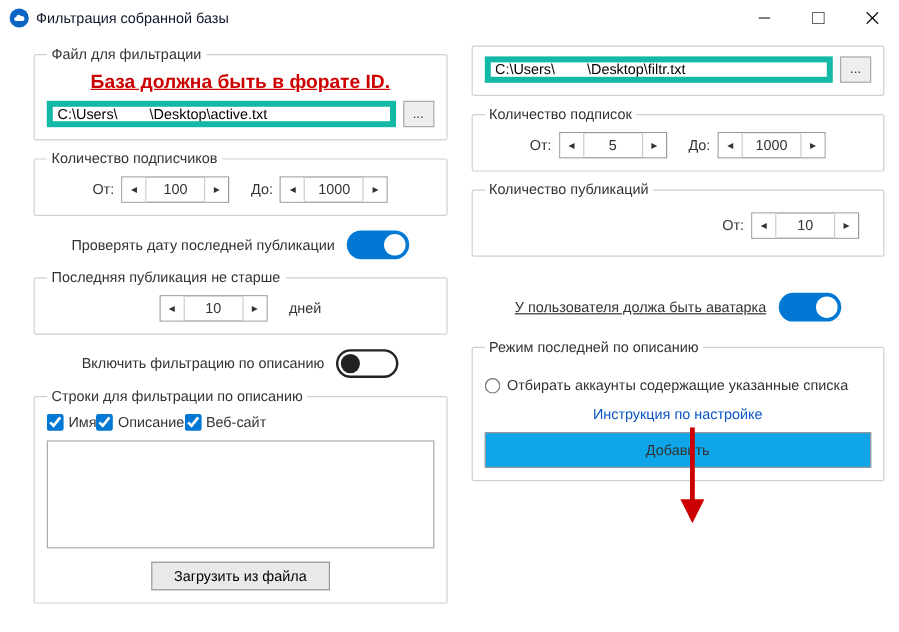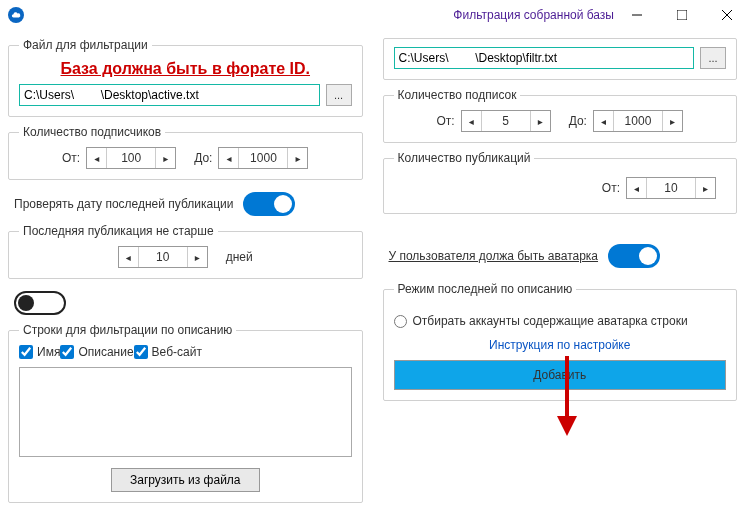--- a/index.html
+++ b/index.html
@@ -1,39 +1,39 @@
 <!DOCTYPE html>
 <html><head>
 <meta charset="utf-8">
 <style>
 * { box-sizing: border-box; margin: 0; padding: 0; font-family: "Segoe UI", Tahoma, sans-serif; }
 body { background: #fff; width: 749px; height: 527px; overflow: hidden; font-size: 12px; color: #333; }
 .titlebar { height: 30px; display: flex; align-items: center; padding-left: 8px; }
 .titlebar .cloud { width: 16px; height: 16px; border-radius: 50%; background: #0a66c2; display: flex; align-items: center; justify-content: center; margin-right: 6px; }
 .titlebar .cloud svg { width: 10px; height: 10px; fill: #fff; }
-.titlebar .title { flex: 1; font-size: 12px; color: #4c1d95; text-align: right; }
+.titlebar .title { flex: 1; font-size: 12px; color: #0f172a; }
 .winbtns { display: flex; }
 .winbtn { width: 45px; height: 30px; display: flex; align-items: center; justify-content: center; font-size: 13px; cursor: default; }
 .winbtn svg { width: 10px; height: 10px; stroke: #000; stroke-width: 1; fill: none; }
-.content { display: flex; padding: 0 12px 10px 8px; gap: 20px; }
+.content { display: flex; padding: 0 12px 10px 28px; gap: 20px; }
 .col { flex: 1; }
 fieldset { border: 1px solid #d0d0d0; border-radius: 2px; margin-top: 8px; padding: 8px 10px 10px 10px; position: relative; }
 legend { font-size: 12px; color: #333; padding: 0 4px; }
 .warn { color: #c00; font-weight: bold; text-decoration: underline; text-align: center; margin-bottom: 6px; font-size: 16px; }
 .pathrow { display: flex; gap: 6px; align-items: center; }
-.pathinput { flex: 1; border: 1px solid #14b8a6; padding: 3px 4px; background: #fff; font-size: 12px; height: 22px; }
+.pathinput { flex: 1; border: 5px solid #14b8a6; padding: 3px 4px; background: #fff; font-size: 12px; height: 22px; }
 .dotsbtn { width: 26px; height: 22px; border: 1px solid #aaa; background: #eee; font-size: 11px; cursor: default; display: flex; align-items: center; justify-content: center; }
 .numrow { display: flex; align-items: center; gap: 18px; justify-content: center; }
 .numgroup { display: flex; align-items: center; gap: 6px; }
 .lbl { font-size: 12px; }
 .spinner { display: flex; border: 1px solid #999; height: 22px; }
 .spinner .arrow { width: 20px; display: flex; align-items: center; justify-content: center; background: #fff; border-right: 1px solid #ccc; cursor: default; font-size: 10px; }
 .spinner .arrow:last-child { border-right: none; border-left: 1px solid #ccc; }
 .spinner .val { width: 48px; text-align: center; font-size: 12px; display: flex; align-items: center; justify-content: center; }
-.togglerow { display: flex; align-items: center; justify-content: flex-start; gap: 10px; margin-top: 12px; padding: 0 6px; }
+.togglerow { display: flex; align-items: center; justify-content: center; gap: 10px; margin-top: 12px; padding: 0 6px; }
 .togglerow .tlabel { font-size: 12px; }
 .toggle { width: 52px; height: 24px; border-radius: 12px; position: relative; }
 .toggle.on { background: #0078d4; }
 .toggle.on::after { content: ""; position: absolute; width: 18px; height: 18px; background: #fff; border-radius: 50%; top: 3px; right: 3px; }
 .toggle.off { background: #fff; border: 2px solid #222; width: 52px; height: 24px; }
 .toggle.off::after { content: ""; position: absolute; width: 16px; height: 16px; background: #222; border-radius: 50%; top: 2px; left: 2px; }
 .checkrow { display: flex; margin-bottom: 8px; }
 .chk { display: flex; align-items: center; gap: 4px; font-size: 12px; }
 .chk input { accent-color: #0078d4; width: 14px; height: 14px; }
 .bigtext { width: 100%; height: 90px; border: 1px solid #aaa; background: #fff; resize: none; }
@@ -120,20 +120,21 @@
         <div class="spinner">
           <div class="arrow">◂</div>
           <div class="val">10</div>
           <div class="arrow">▸</div>
         </div>
         <span class="lbl">дней</span>
       </div>
     </fieldset>
 
     <div class="togglerow">
+      <span class="tlabel">Включить фильтрацию по описанию</span>
       <div class="toggle off"></div>
     </div>
 
     <fieldset>
       <legend>Строки для фильтрации по описанию</legend>
       <div class="checkrow">
         <label class="chk">
             <input type="checkbox" checked="" style="">
             <span>Имя</span>
           </label>
@@ -197,21 +198,21 @@
 
     <div class="togglerow" style="margin-top:30px;text-decoration:underline;">
       <span class="tlabel">У пользователя должа быть аватарка</span>
       <div class="toggle on"></div>
     </div>
 
     <fieldset style="margin-top:14px; position:relative;">
       <legend>Режим последней по описанию</legend>
       <label class="radiorow">
         <input type="radio" name="mode" style="">
-        <span>Отбирать аккаунты содержащие аватарка строки</span>
+        <span>Отбирать аккаунты содержащие указанные списка</span>
       </label>
       <div class="instr">Инструкция по настройке</div>
       <div class="addbtn">Добавить</div>
       <svg class="arrow-overlay" style="left:170px; top:60px;" width="26" height="80" viewBox="0 0 26 80">
         <line x1="13" y1="0" x2="13" y2="62" stroke="#c00" stroke-width="4"></line>
         <polygon points="13,80 3,60 23,60" fill="#c00"></polygon>
       </svg>
     </fieldset>
   </div>
 </div>

